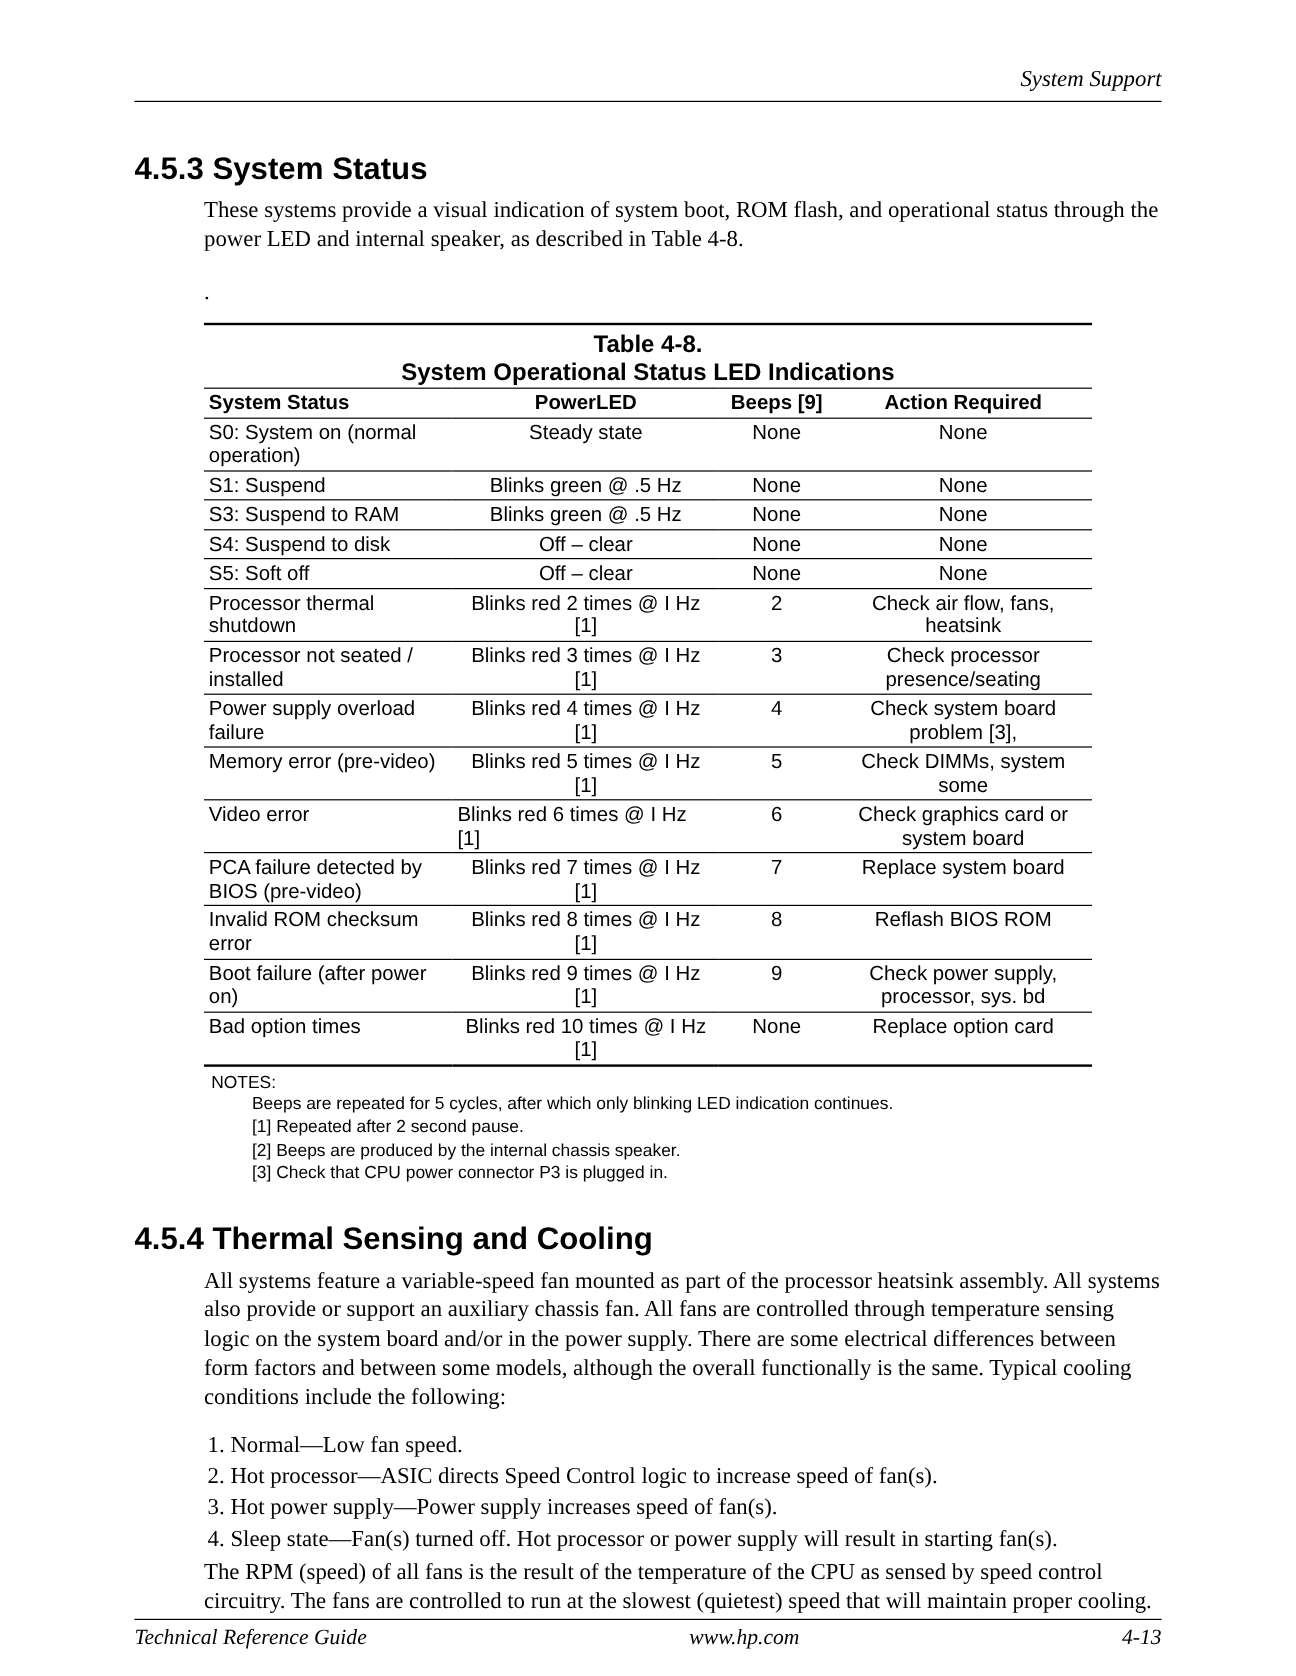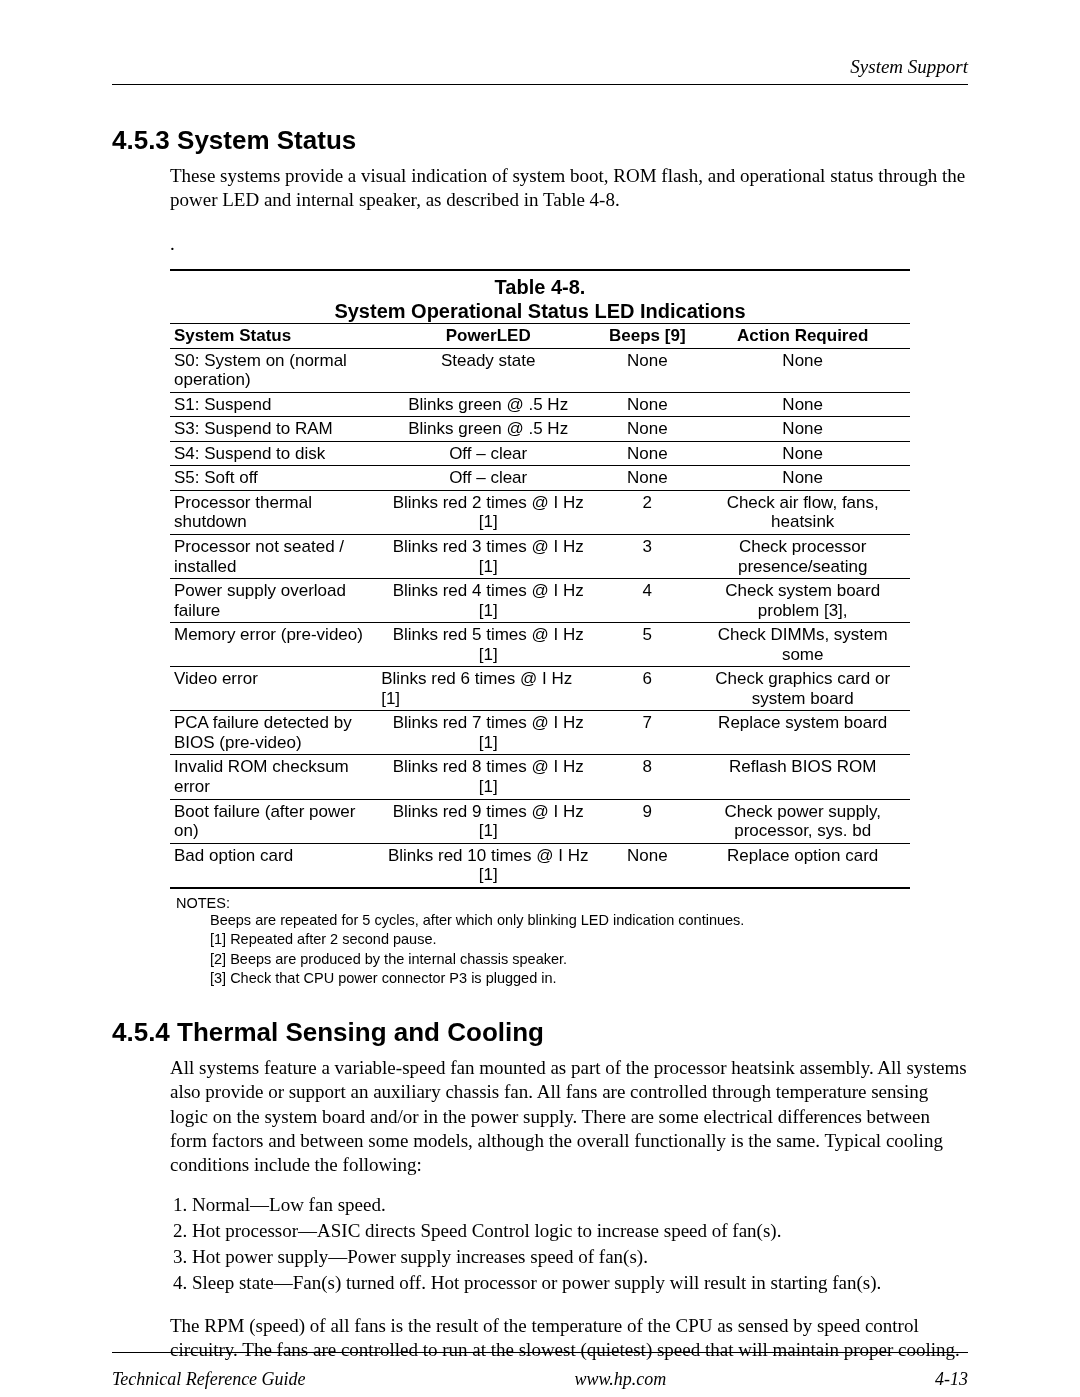--- a/index.html
+++ b/index.html
@@ -84,36 +84,36 @@
     font-family: Arial, Helvetica, sans-serif;
     font-size: 14.5px;
     margin: 6px 0 0 58px;
   }
   .notes .label { margin-left: 6px; }
   .notes .line { margin-left: 40px; line-height: 1.35;}
 
   
   ol.cooling {
     font-size: 19px;
-    margin: 4px 0 20px 0;
+    margin: 4px 0 5px 0;
     padding-left: 22px;
   }
   ol.cooling li { margin: 4px 0; }
 
   
   .footer {
     position: absolute;
     left: 112px; right: 112px;
     bottom: 28px;
     border-top: 1.5px solid #000;
     display: flex;
     justify-content: space-between;
     font-style: italic;
     font-size: 18px;
-    padding-top: 16px;
+    padding-top: 4px;
   }
   .footer .mid { font-style: italic; }
   .footer .right { font-style: italic; }
 </style>
 </head>
 <body>
 
 <div class="header-right">System Support</div>
 <hr class="top-rule">
 
@@ -211,21 +211,21 @@
           <td class="col-beeps" style="text-align: center;">8</td>
           <td class="col-action" style="text-align: center;">Reflash BIOS ROM</td>
         </tr>
         <tr>
           <td class="col-status" style="text-align: left;">Boot failure (after power on)</td>
           <td class="col-power" style="text-align: center;">Blinks red 9 times @ I Hz [1]</td>
           <td class="col-beeps" style="text-align: center;">9</td>
           <td class="col-action" style="text-align: center;">Check power supply, processor, sys. bd</td>
         </tr>
         <tr>
-          <td class="col-status" style="text-align: left;">Bad option card</td>
+          <td class="col-status" style="text-align: left;">Bad option times</td>
           <td class="col-power" style="">Blinks red 10 times @ I Hz [1]</td>
           <td class="col-beeps" style="text-align: center;">None</td>
           <td class="col-action" style="text-align: center;">Replace option card</td>
         </tr>
       </tbody>
   </table>
 </div>
 
 <div class="notes">
   <div class="label">NOTES:</div>

